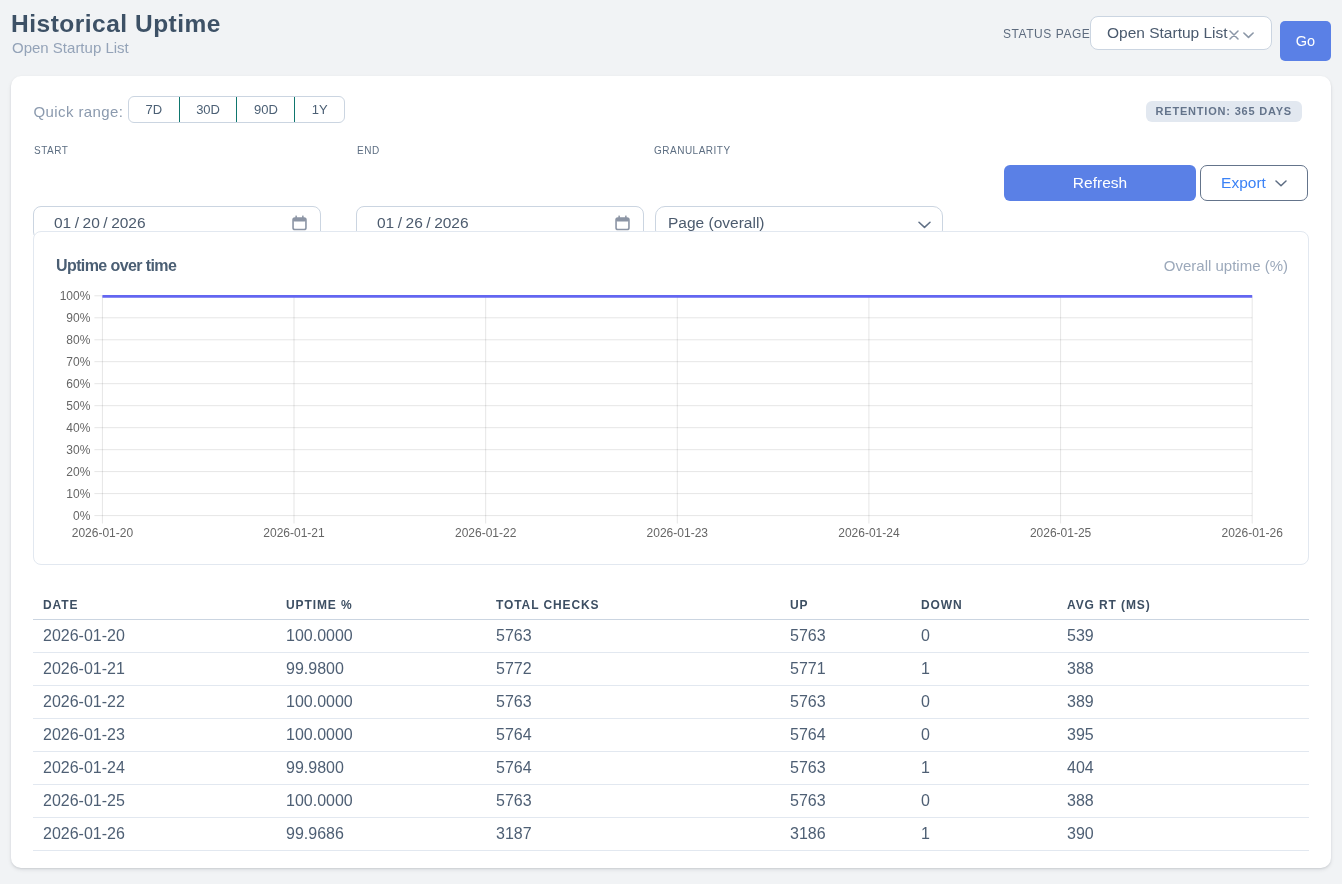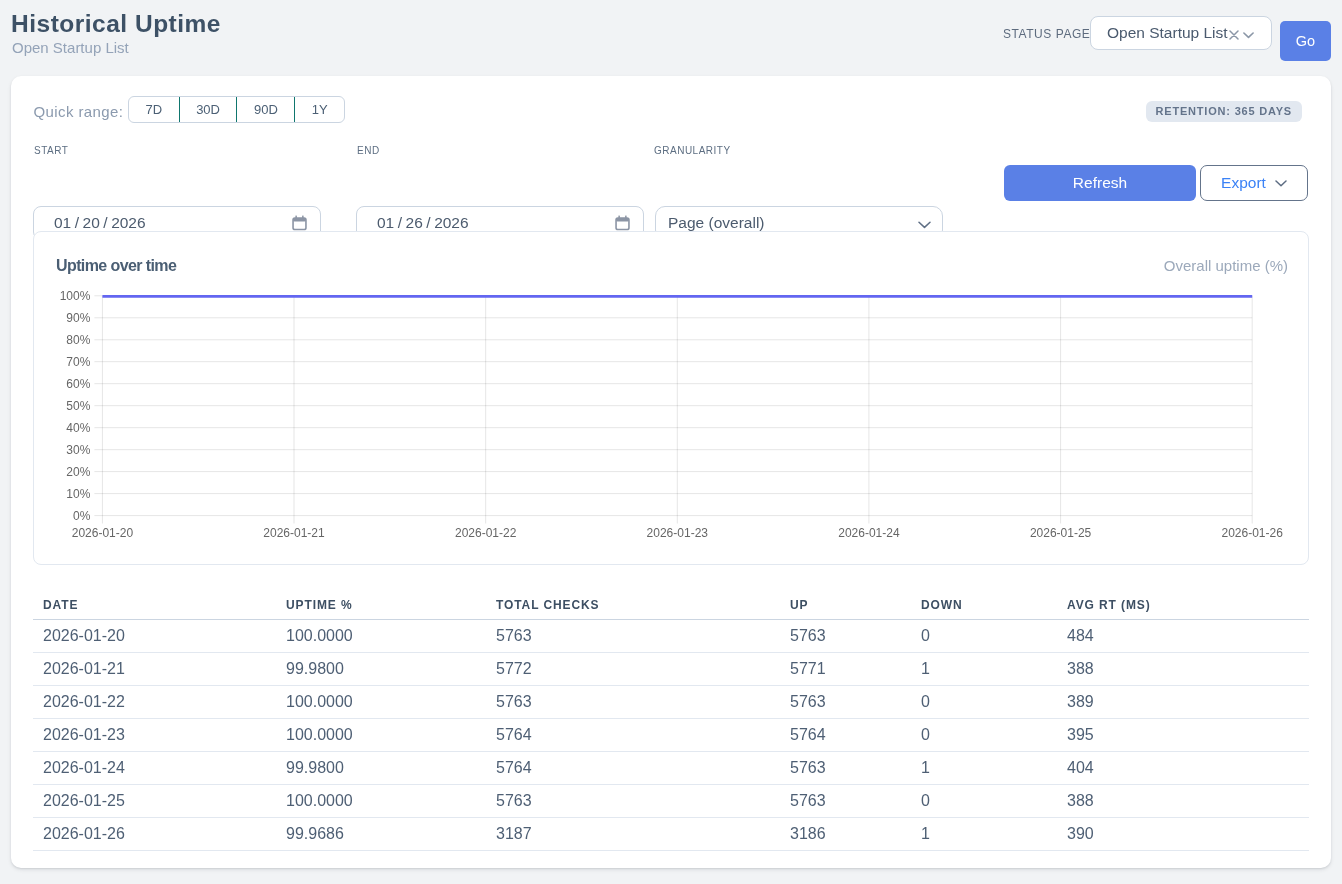--- a/index.html
+++ b/index.html
@@ -187,21 +187,21 @@
           <th>UP</th>
           <th>DOWN</th>
           <th>AVG RT (MS)</th>
         </tr>
       <tr>
           <td>2026-01-20</td>
           <td>100.0000</td>
           <td>5763</td>
           <td>5763</td>
           <td>0</td>
-          <td>484</td>
+          <td>539</td>
         </tr>
       <tr>
           <td>2026-01-21</td>
           <td>99.9800</td>
           <td>5772</td>
           <td>5771</td>
           <td>1</td>
           <td>388</td>
         </tr>
       <tr>

